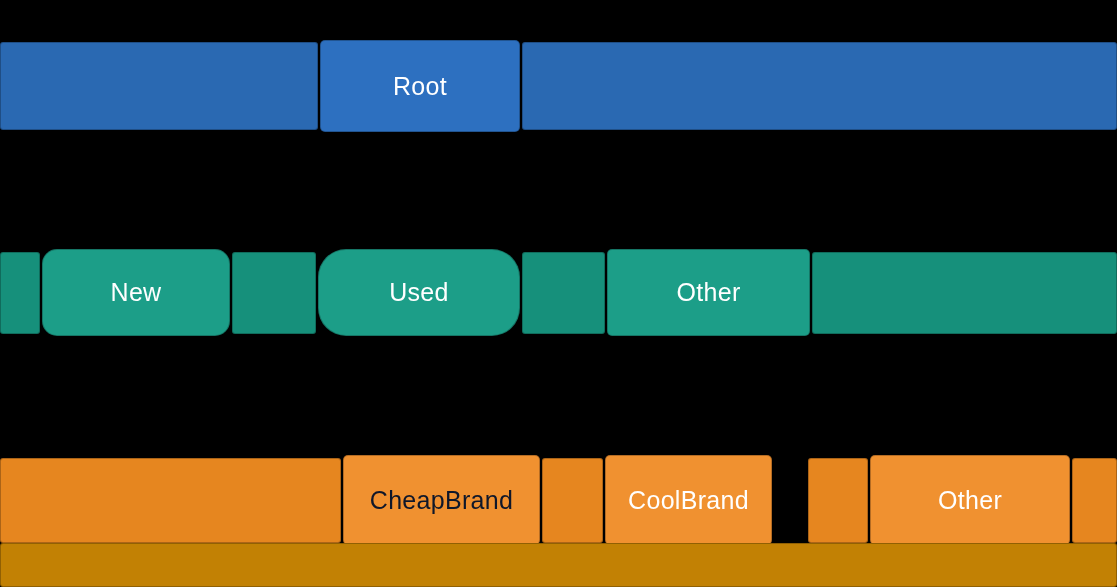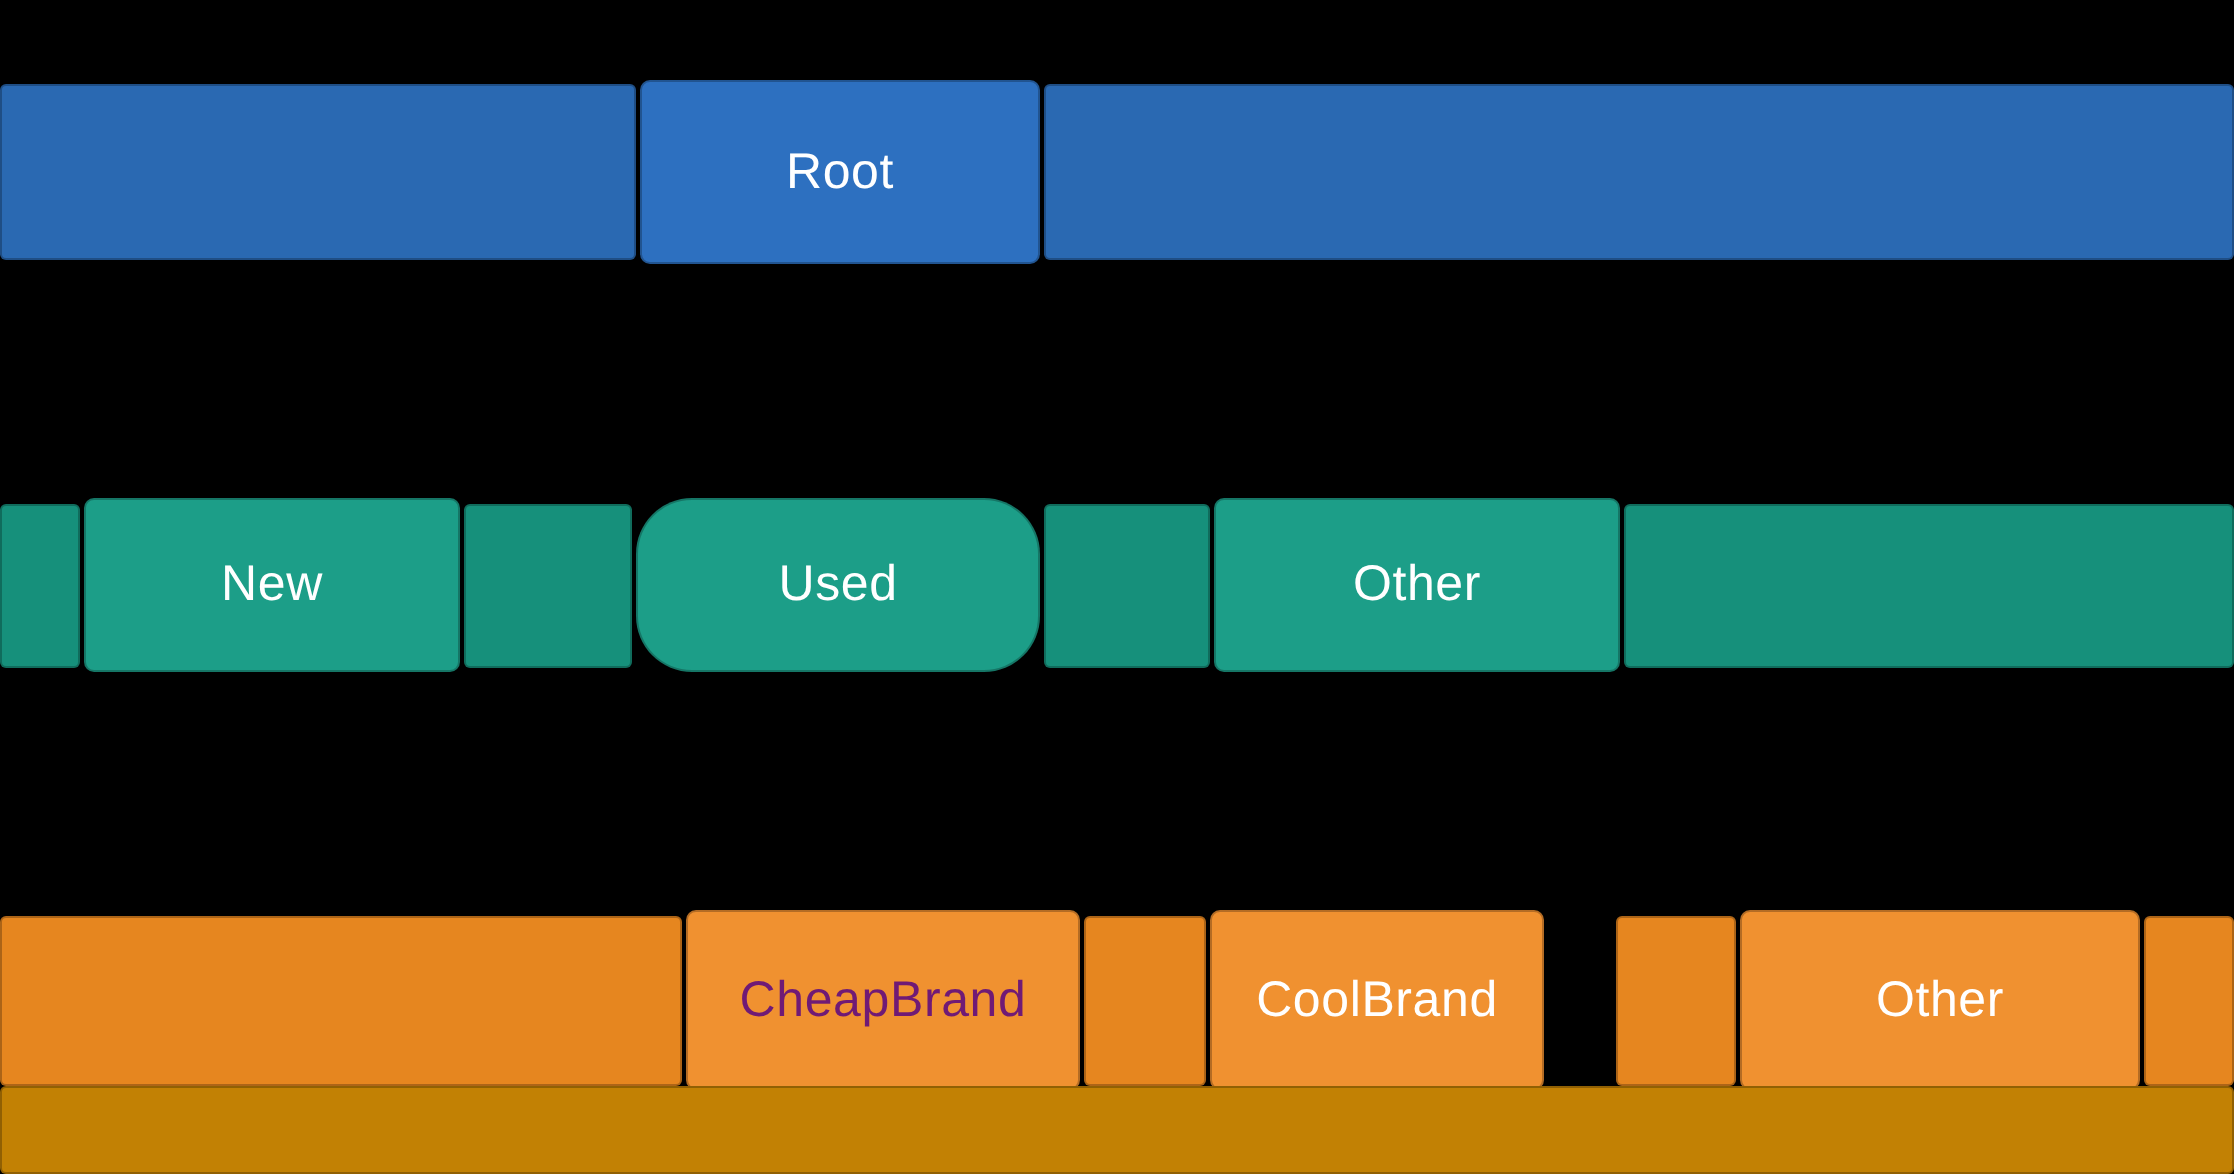--- a/index.html
+++ b/index.html
@@ -43,35 +43,35 @@
 </head>
 <body>
 
 <div class="canvas" style="background: rgb(0, 0, 0); width: 1117px; height: 587px;">
     <div class="seg strip" style="left: 0px; width: 318px; top: 42px; height: 88px; background: rgb(42, 105, 178);"></div>
     <div class="seg node" style="left: 320px; width: 200px; top: 40px; height: 92px; background: rgb(45, 112, 192);">
       <span class="label" style="color: rgb(255, 255, 255);">Root</span>
     </div>
     <div class="seg strip" style="left: 522px; width: 595px; top: 42px; height: 88px; background: rgb(42, 105, 178);"></div>
     <div class="seg strip" style="left: 0px; width: 40px; top: 252px; height: 82px; background: rgb(22, 144, 123);"></div>
-    <div class="seg node" style="left: 42px; width: 188px; top: 249px; height: 87px; background: rgb(28, 158, 136);">
+    <div class="seg node" style="left: 42px; width: 188px; top: 249px; height: 87px; background: rgb(28, 158, 136); border-radius: 15px;">
       <span class="label" style="color: rgb(255, 255, 255);">New</span>
     </div>
     <div class="seg strip" style="left: 232px; width: 84px; top: 252px; height: 82px; background: rgb(22, 144, 123);"></div>
     <div class="seg node" style="left: 318px; width: 202px; top: 249px; height: 87px; background: rgb(28, 158, 136); border-radius: 28px;">
       <span class="label" style="color: rgb(255, 255, 255);">Used</span>
     </div>
     <div class="seg strip" style="left: 522px; width: 83px; top: 252px; height: 82px; background: rgb(22, 144, 123);"></div>
     <div class="seg node" style="left: 607px; width: 203px; top: 249px; height: 87px; background: rgb(28, 158, 136);">
       <span class="label" style="color: rgb(255, 255, 255);">Other</span>
     </div>
     <div class="seg strip" style="left: 812px; width: 305px; top: 252px; height: 82px; background: rgb(22, 144, 123);"></div>
     <div class="seg strip" style="left: 0px; width: 341px; top: 458px; height: 85px; background: rgb(230, 134, 31);"></div>
     <div class="seg node" style="left: 343px; width: 197px; top: 455px; height: 90px; background: rgb(240, 145, 48);">
-      <span class="label" style="color: #701a75;">CheapBrand</span>
+      <span class="label" style="color: #0f172a;">CheapBrand</span>
     </div>
     <div class="seg strip" style="left: 542px; width: 61px; top: 458px; height: 85px; background: rgb(230, 134, 31);"></div>
     <div class="seg node" style="left: 605px; width: 167px; top: 455px; height: 90px; background: rgb(240, 145, 48);">
       <span class="label" style="color: rgb(255, 255, 255);">CoolBrand</span>
     </div>
     <div class="seg strip" style="left: 808px; width: 60px; top: 458px; height: 85px; background: rgb(230, 134, 31);"></div>
     <div class="seg node" style="left: 870px; width: 200px; top: 455px; height: 90px; background: rgb(240, 145, 48);">
       <span class="label" style="color: rgb(255, 255, 255);">Other</span>
     </div>
     <div class="seg strip" style="left: 1072px; width: 45px; top: 458px; height: 85px; background: rgb(230, 134, 31);"></div>

